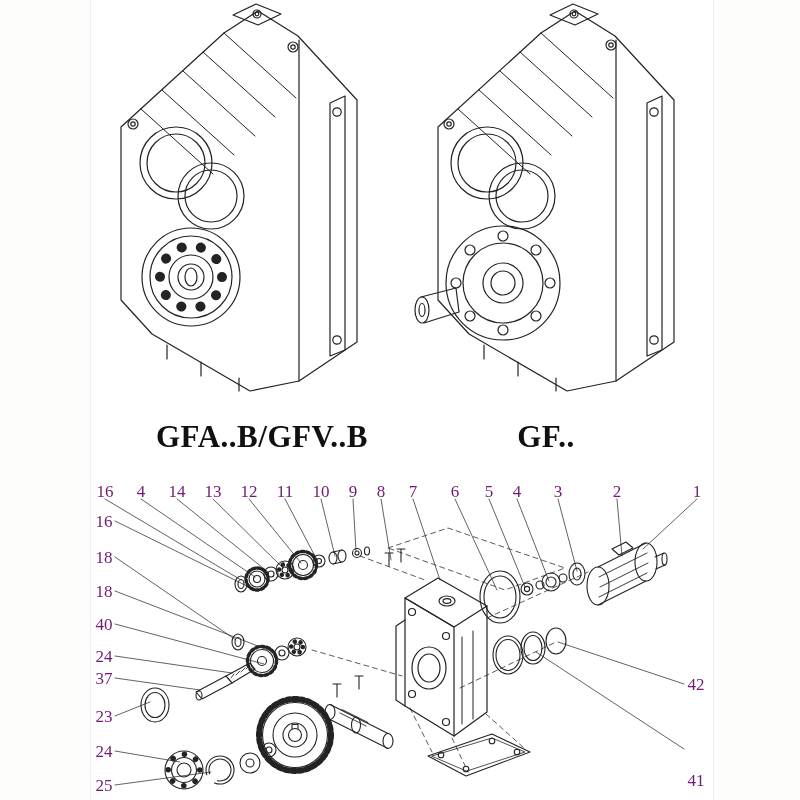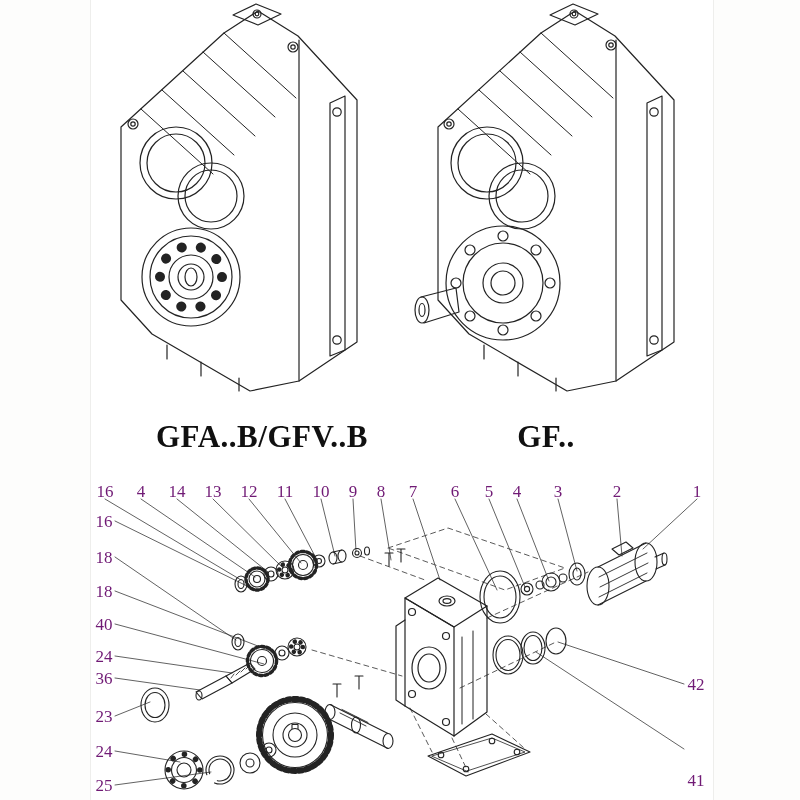--- a/index.html
+++ b/index.html
@@ -281,21 +281,21 @@
   <div class="callout" style="left:517px;top:491px">4</div>
   <div class="callout" style="left:558px;top:491px">3</div>
   <div class="callout" style="left:617px;top:491px">2</div>
   <div class="callout" style="left:697px;top:491px">1</div>
 
   <div class="callout" style="left:104px;top:521px">16</div>
   <div class="callout" style="left:104px;top:557px">18</div>
   <div class="callout" style="left:104px;top:591px">18</div>
   <div class="callout" style="left:104px;top:624px">40</div>
   <div class="callout" style="left:104px;top:656px">24</div>
-  <div class="callout" style="left:104px;top:678px">36</div>
+  <div class="callout" style="left:104px;top:678px">37</div>
   <div class="callout" style="left:104px;top:716px">23</div>
   <div class="callout" style="left:104px;top:751px">24</div>
   <div class="callout" style="left:104px;top:785px">25</div>
 
   <div class="callout" style="left:696px;top:684px">42</div>
   <div class="callout" style="left:696px;top:780px">41</div>
 
 </div>
 
 </body></html>

